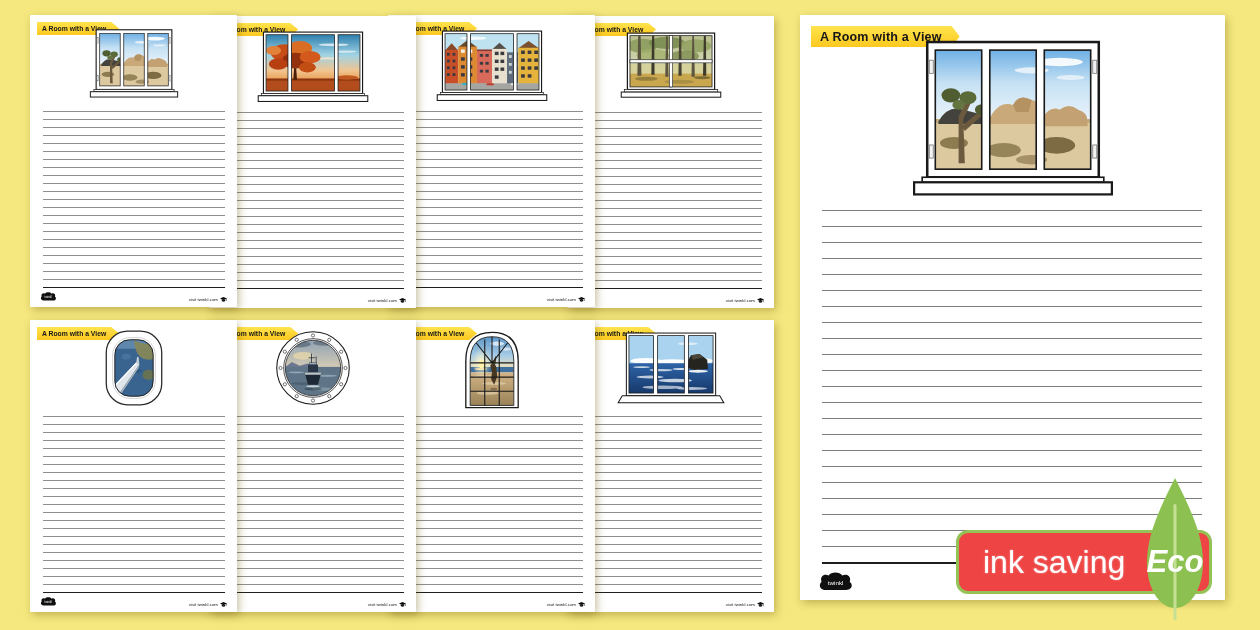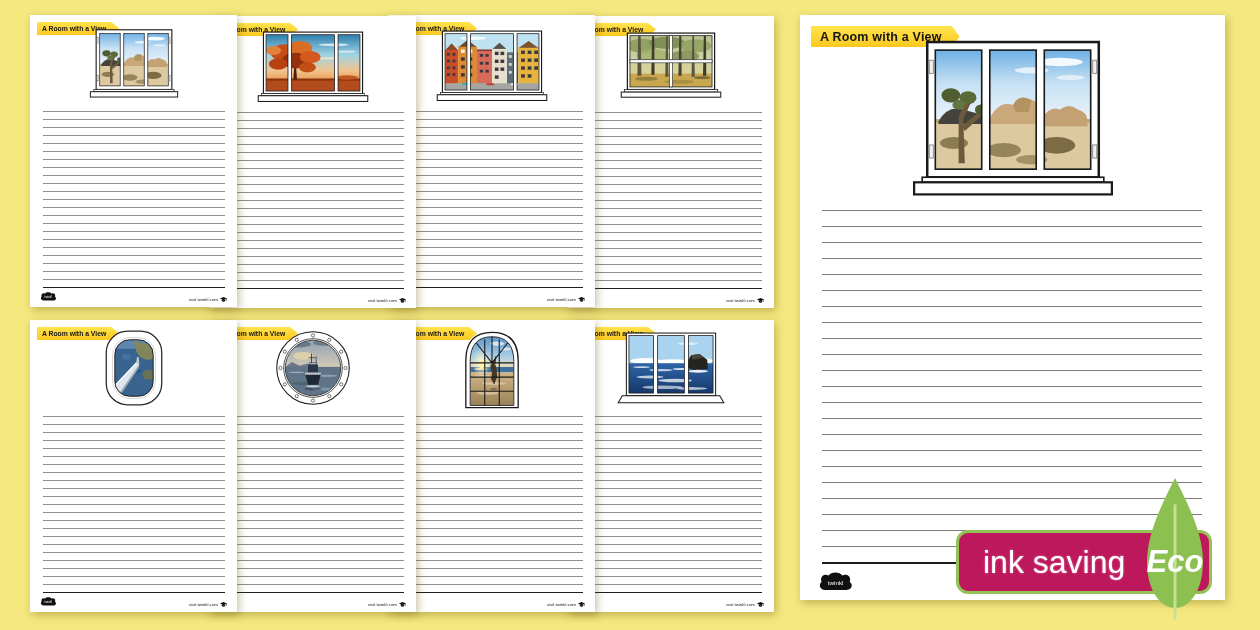--- a/index.html
+++ b/index.html
@@ -25,21 +25,21 @@
   .pfoot{position:absolute;left:0;right:0;display:flex;justify-content:space-between;
          align-items:flex-end;}
   .page.small .pfoot{bottom:5px;padding:0 10px;}
   .page.big .pfoot{bottom:8px;padding:0 18px;}
   .visit{display:inline-flex;align-items:center;gap:2px;color:#1a1a1a;}
   .page.small .visit{font-size:4.4px;}
   .page.big .visit{font-size:8px;}
   
   .eco{position:absolute;left:956px;top:476px;width:268px;height:148px;z-index:100;}
   .eco-rect{position:absolute;left:0;top:54px;width:256px;height:64px;box-sizing:border-box;
-            background:#be185d;border:3px solid #94c257;border-radius:12px;
+            background:#ef4444;border:3px solid #94c257;border-radius:12px;
             display:flex;align-items:center;padding-left:24px;}
   .eco-text{font-size:32px;color:#fff;text-shadow:0 0 2px rgba(255,255,255,.55);}
   .eco-leaf{position:absolute;left:186px;top:0;width:66px;height:148px;}
   .eco-eco{position:absolute;left:186px;top:54px;width:66px;height:64px;display:flex;
            align-items:center;justify-content:center;font-size:31px;font-weight:bold;color:#fff;font-style:italic;}
 </style>
 </head>
 <body style="background: rgb(245, 232, 127);">
 
 <div id="pages-root">

